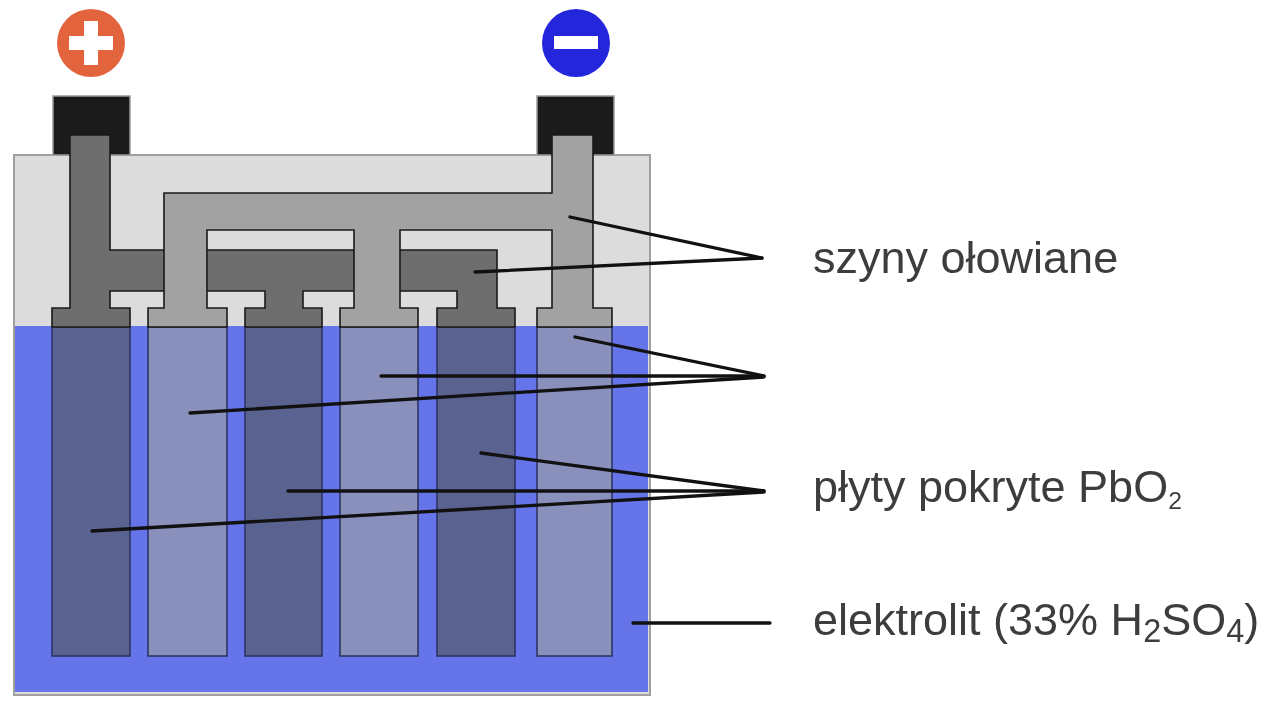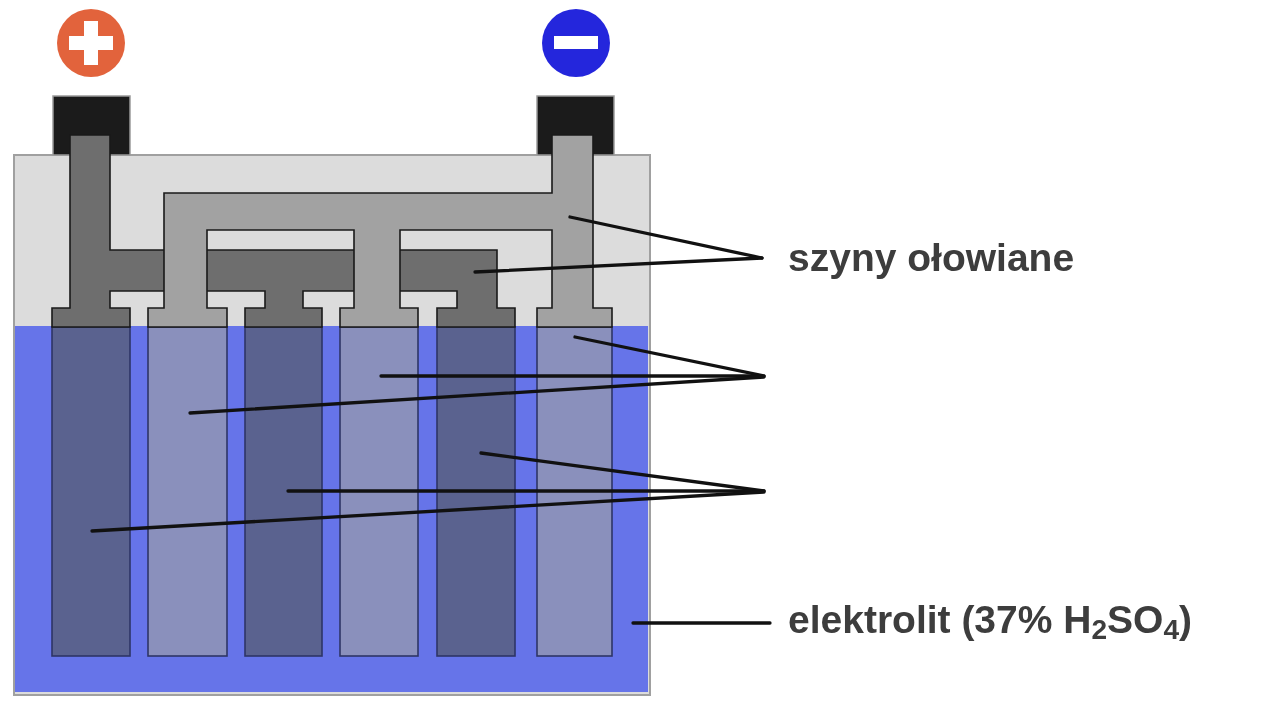--- a/index.html
+++ b/index.html
@@ -7,27 +7,26 @@
     width: 1280px; height: 711px;
     background: #ffffff;
     font-family: "Liberation Sans", sans-serif;
     overflow: hidden;
   }
   .stage { position: relative; width: 1280px; height: 711px; }
   .stage svg { position: absolute; left: 0; top: 0; }
 
   .diagram-label {
     position: absolute;
-    left: 788px;
-    font-size: 39px;
+    left: 813px;
+    font-size: 45px;
     line-height: 44px;
     color: var(--label_text, #3d3d3d);
     white-space: nowrap;
     letter-spacing: 0px;
-    font-weight: bold;
   }
   .diagram-label .sub-sm {
     font-size: 0.55em;
     vertical-align: -0.28em;
   }
   .diagram-label .sub-lg {
     font-size: 0.72em;
     vertical-align: -0.22em;
   }
 
@@ -102,18 +101,21 @@
     </g>
 
     <line class="leader" x1="633" y1="623" x2="770" y2="623"></line>
   </svg>
 
   <div class="diagram-label" style="top:236px">
     <span>szyny ołowiane</span>
   </div>
 
 
+  <div class="diagram-label" style="top:465px">
+    <span>płyty pokryte PbO</span><sub class="sub-sm">2</sub>
+  </div>
 
   <div class="diagram-label" style="top:598px">
-    <span>elektrolit (37% H</span><sub class="sub-lg">2</sub><span>SO</span><sub class="sub-lg">4</sub><span>)</span>
+    <span>elektrolit (33% H</span><sub class="sub-lg">2</sub><span>SO</span><sub class="sub-lg">4</sub><span>)</span>
   </div>
 
 </div>
 
 </body></html>

